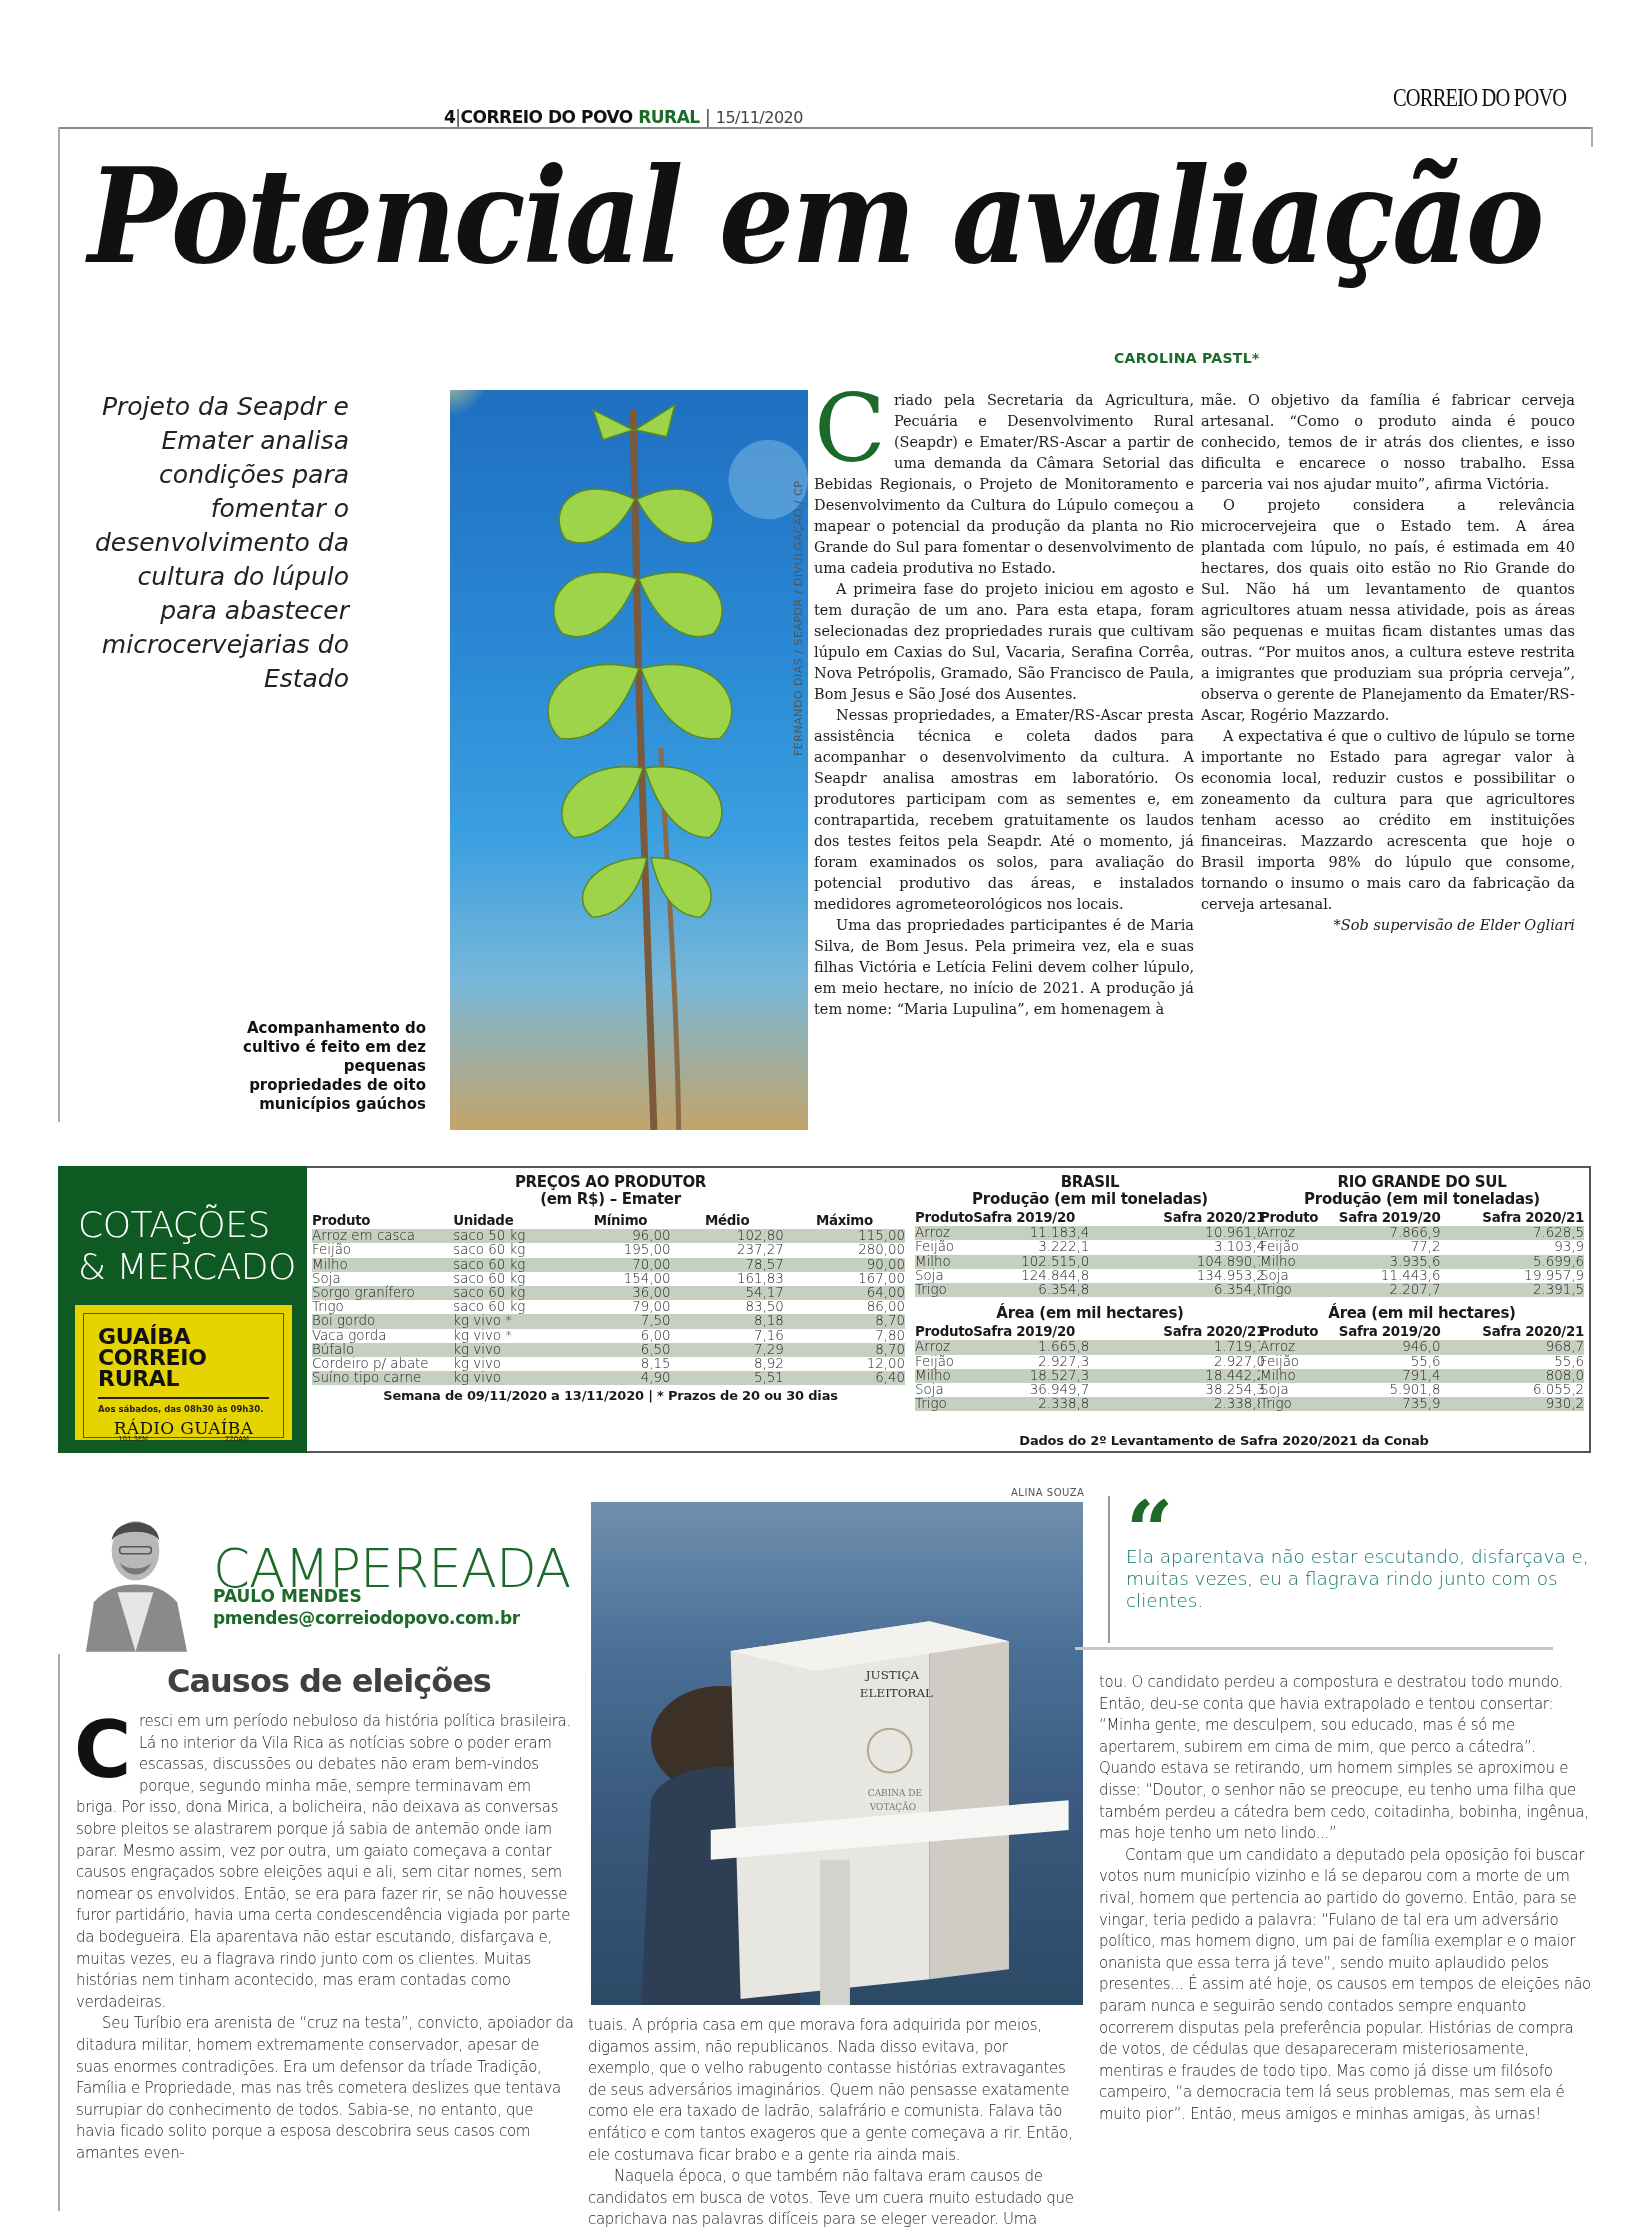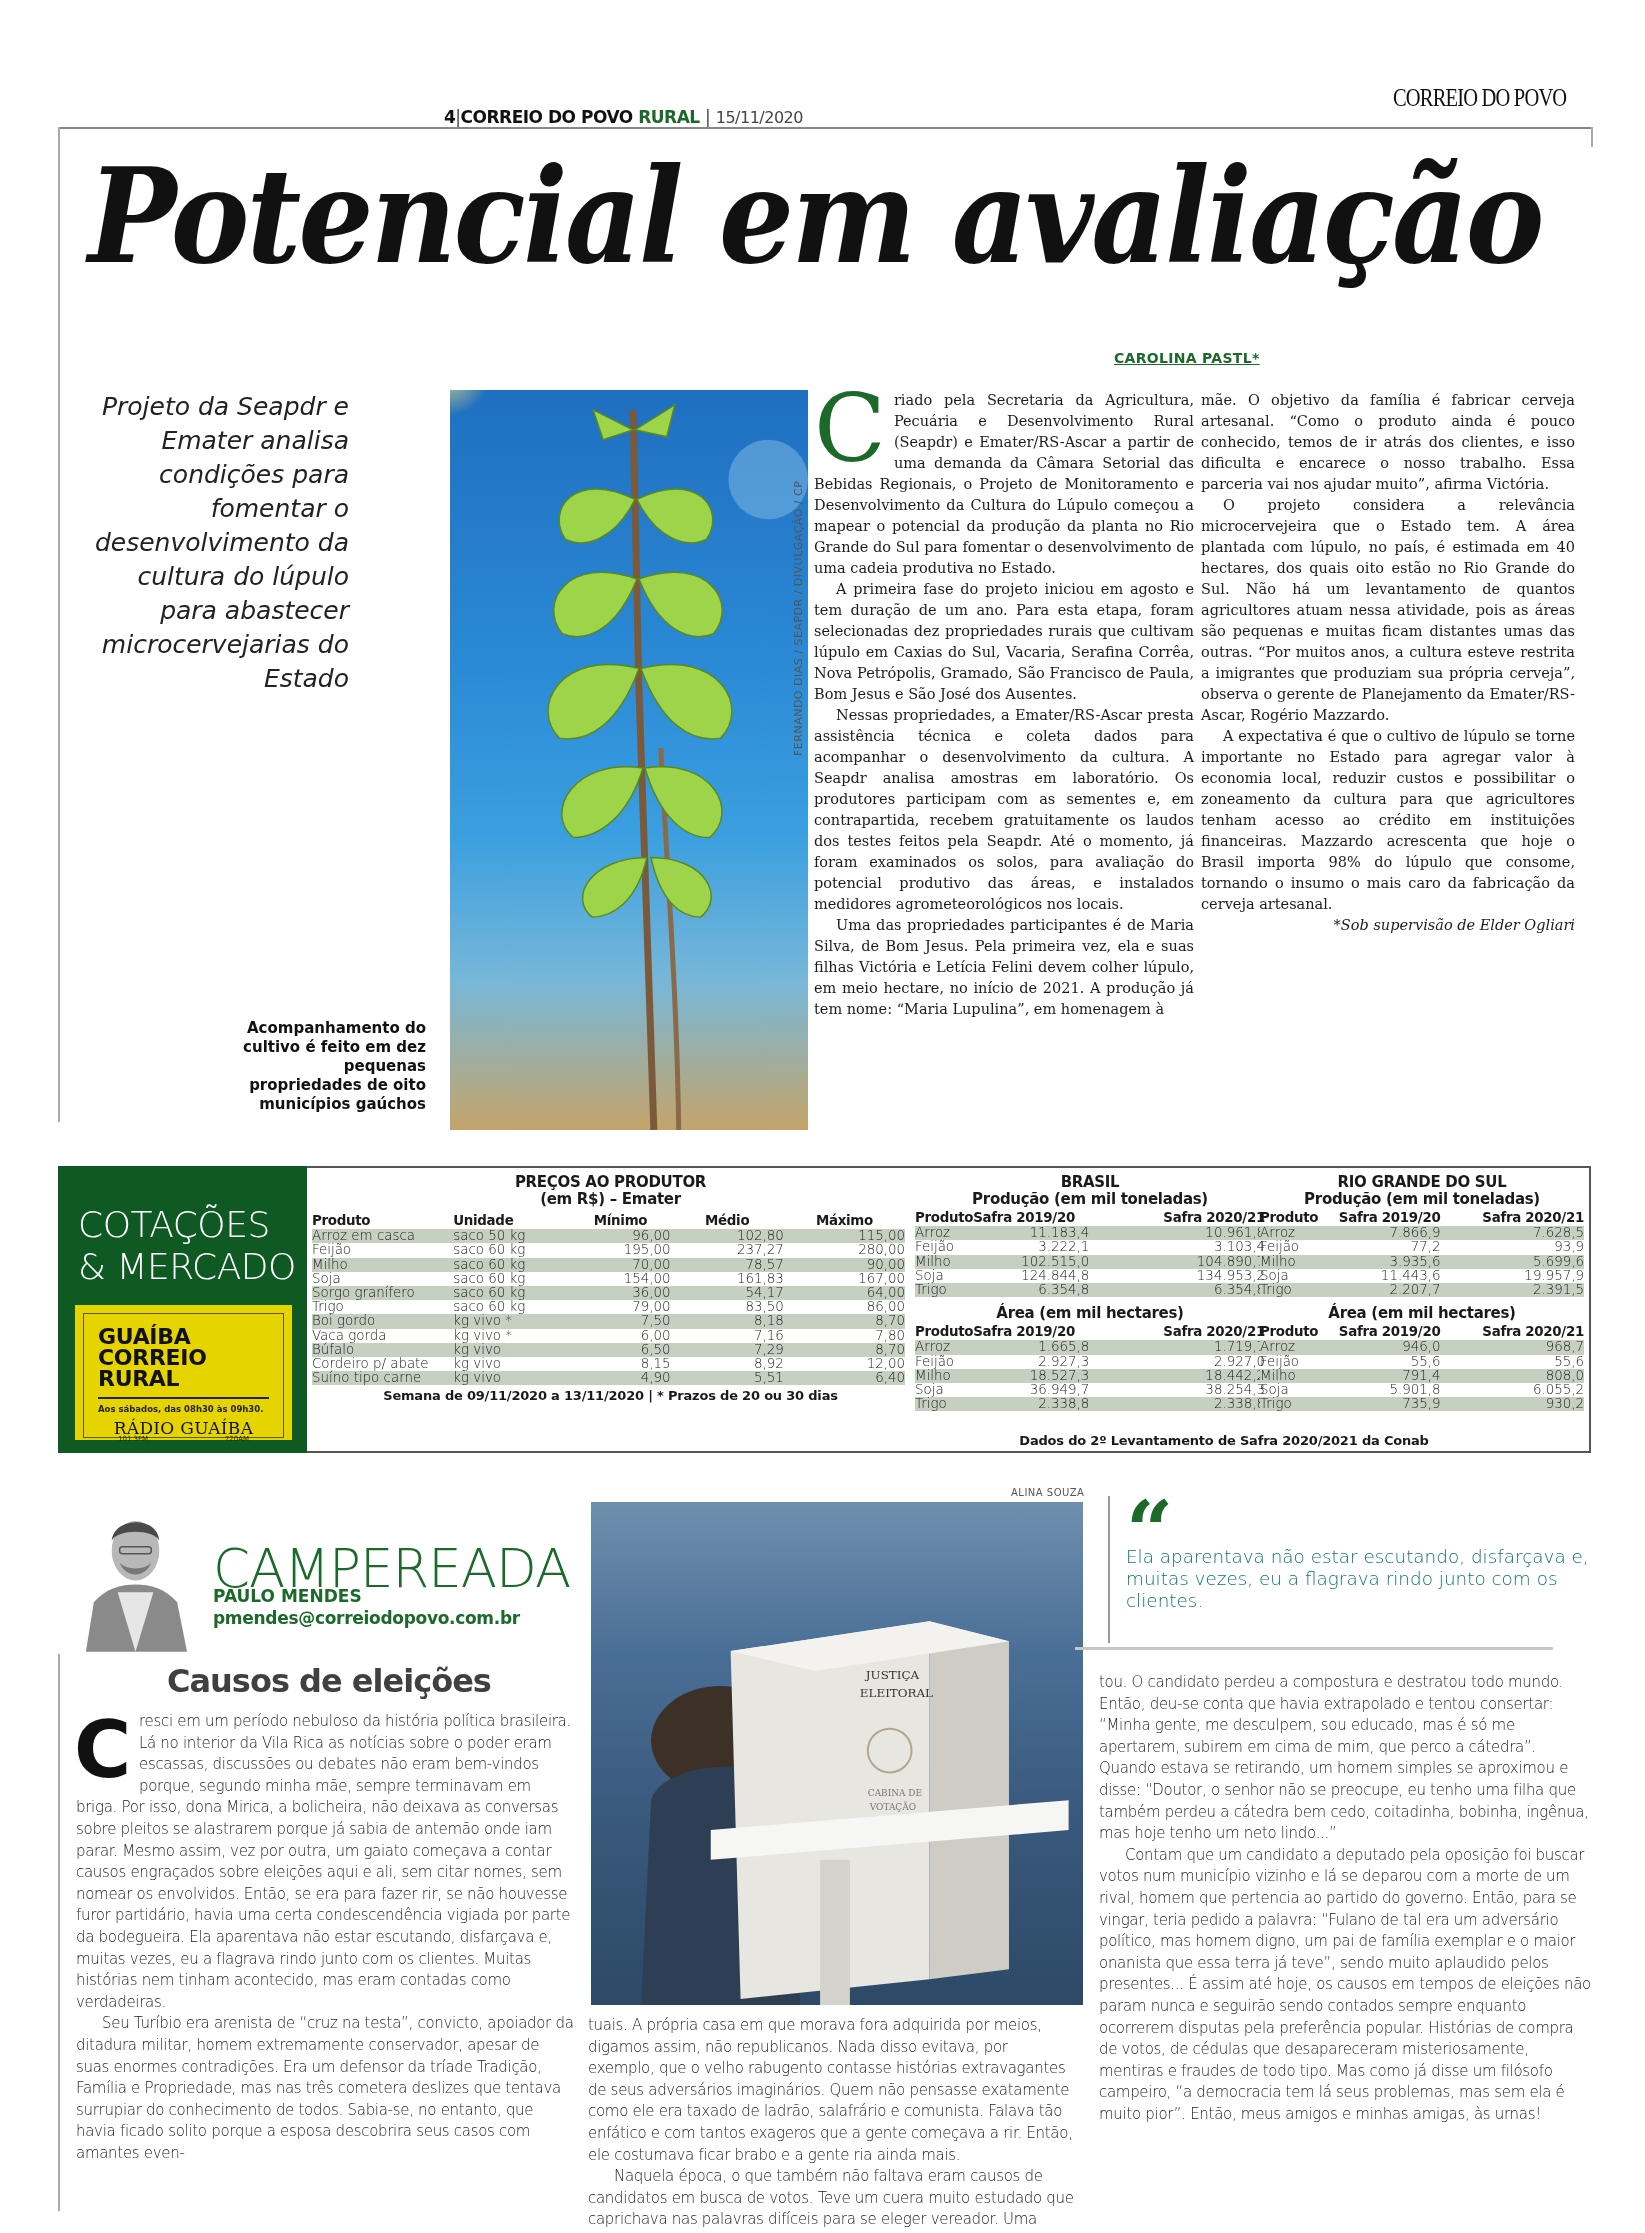--- a/index.html
+++ b/index.html
@@ -12,21 +12,21 @@
   .folio { left: 444px; top: 107px; font-family: "DejaVu Sans", sans-serif; font-size: 17px; font-weight: bold; letter-spacing: -0.5px; color: #111; white-space: nowrap; }
   .folio .green { color: #1b6a2a; }
   .folio .sep { font-weight: normal; color: #444; }
   .folio .date { font-weight: normal; color: #444; font-size: 16px; }
   .brand { left: 1393px; top: 84px; font-family: "Liberation Serif", serif; font-size: 25px; letter-spacing: -1px; color: #111; transform: scaleX(0.82); transform-origin: left top; white-space: nowrap; }
   .frame-top { left: 58px; top: 127px; width: 1534px; height: 2px; background: #888; }
   .frame-left { left: 58px; top: 127px; width: 2px; height: 995px; background: #aaa; }
   .frame-right { left: 1591px; top: 127px; width: 2px; height: 20px; background: #aaa; }
 
   .headline { left: 88px; top: 139px; font-family: "DejaVu Serif", serif; font-style: italic; font-size: 131px; letter-spacing: -3px; color: #111; white-space: nowrap; transform: scaleX(0.9); transform-origin: left top; }
-  .byline { left: 1114px; top: 350px; font-size: 14px; font-weight: bold; color: #1b6a2a; letter-spacing: 0.3px; text-decoration: underline; }
+  .byline { left: 1114px; top: 350px; font-size: 14px; font-weight: bold; color: #1b6a2a; letter-spacing: 0.3px; }
 
   .deck { left: 80px; top: 390px; width: 269px; text-align: right; font-style: italic; font-size: 25px; line-height: 34px; color: #222; font-weight: 300; }
 
   
   .photo-hop { left: 450px; top: 390px; width: 358px; height: 740px; overflow: hidden;
     background: linear-gradient(180deg, #1f6fc0 0%, #2a88d4 35%, #3a9fe0 60%, #78b7d8 80%, #c4a46a 100%); }
   .credit-v { left: 792px; top: 756px; font-size: 11px; color: #555; letter-spacing: 0.5px; transform: rotate(-90deg); transform-origin: left top; white-space: nowrap; }
 
   .caption { left: 237px; top: 1019px; width: 189px; text-align: right; font-size: 15px; font-weight: bold; line-height: 19px; color: #111; }
 

